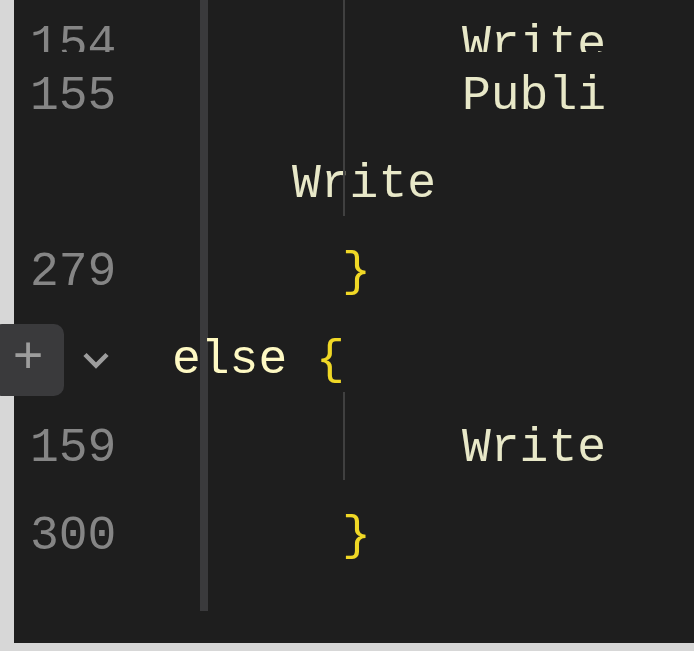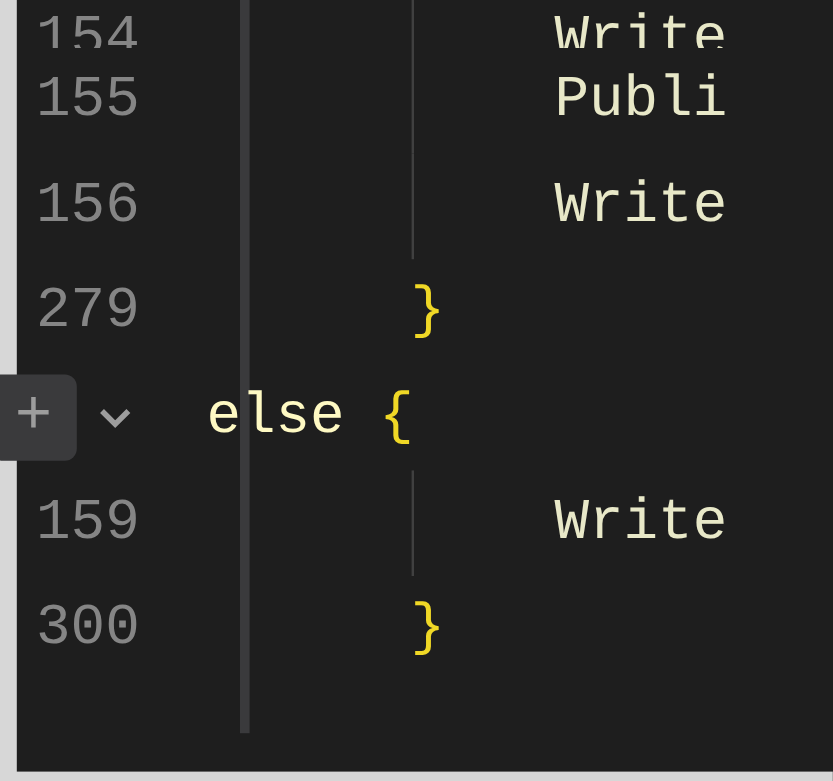--- a/index.html
+++ b/index.html
@@ -10,21 +10,21 @@
       overflow: hidden;
       width: 694px;
       height: 651px;
       position: relative;
     }
     .editor {
       display: flex;
       flex-direction: column;
       position: relative;
       height: 100%;
-      padding-top: 0;
+      padding-top: 12px;
     }
     .line {
       display: flex;
       align-items: center;
       height: 88px;
       position: relative;
     }
     .line.partial-top {
       height: 40px;
       align-items: flex-end;
@@ -149,21 +149,20 @@
     <div class="line-number">155</div>
     <div class="gutter-controls"></div>
     <div class="code">
       <span style="width:152px; display:inline-block;"></span>
       <span class="tok-fn">Publi</span>
     </div>
   </div>
   <div class="indent-guide" style="top:40px; height:88px;"></div>
 
   <div class="line">
-    <div class="line-number">156</div>
     <div class="gutter-controls"></div>
     <div class="code">
       <span style="width:152px; display:inline-block;"></span>
       <span class="tok-fn">Write</span>
     </div>
   </div>
   <div class="indent-guide" style="top:128px; height:88px;"></div>
 
   <div class="line">
     <div class="line-number">279</div>

